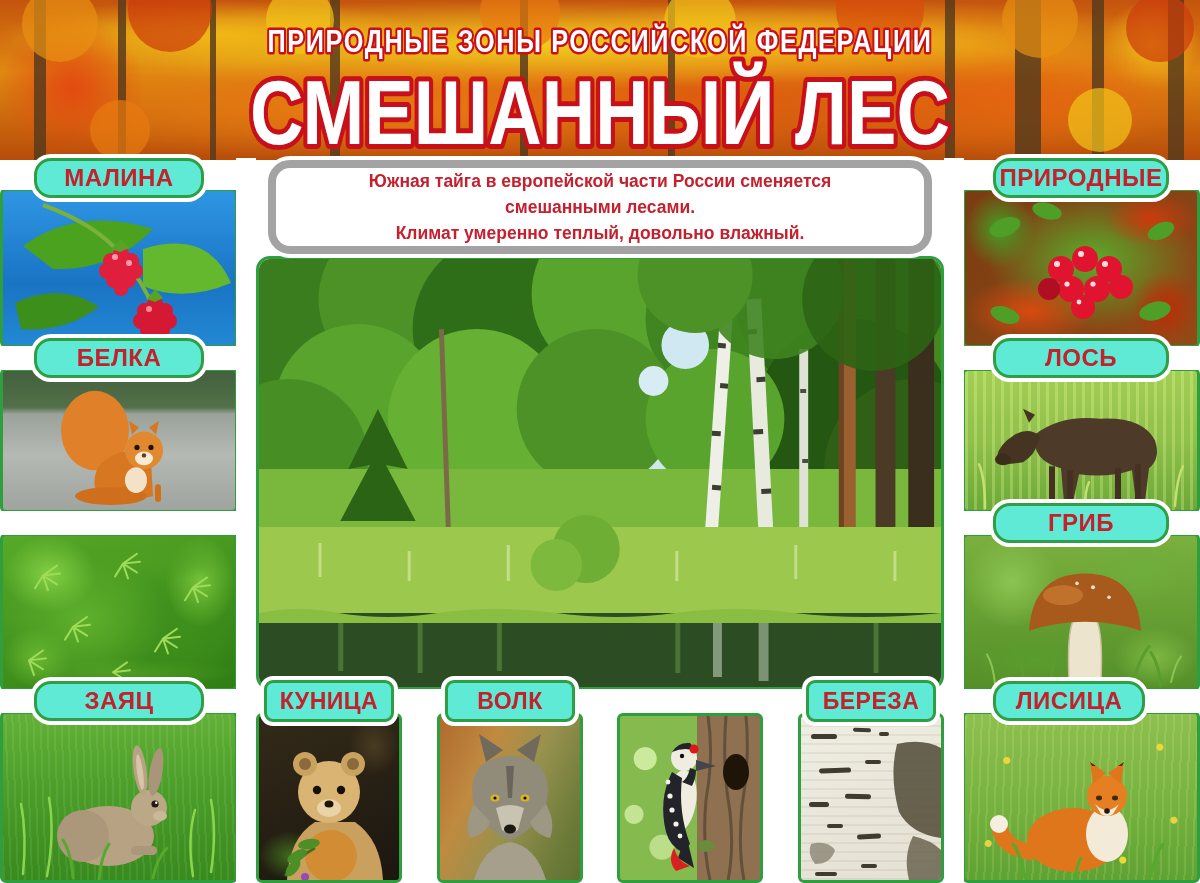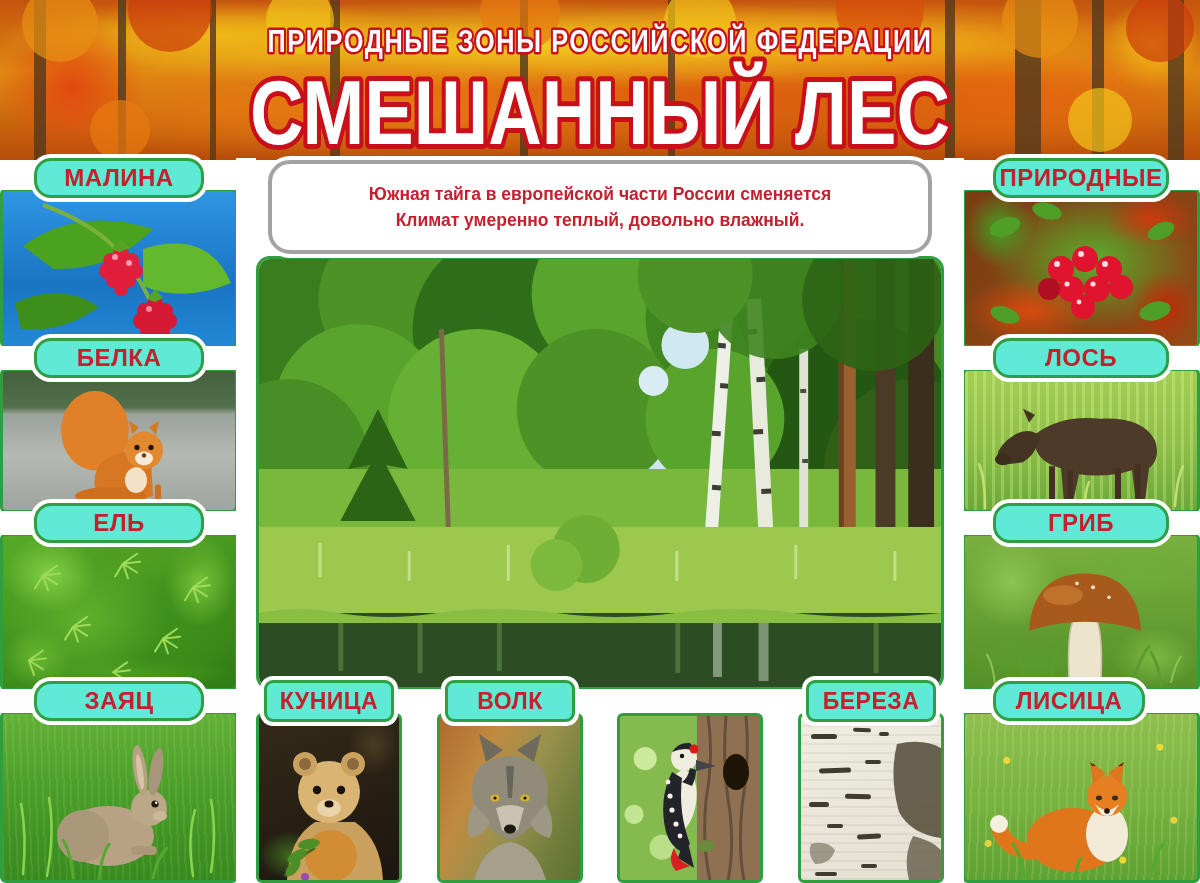--- a/index.html
+++ b/index.html
@@ -80,21 +80,21 @@
       linear-gradient(160deg,#f0ede2,#e4e0d2)}
   .bg-forest{background:#bfe0ee}
   
   .lbl{position:absolute;z-index:8;display:flex;align-items:center;justify-content:center;
        background:#5eead4;border:3px solid #2f9e45;border-radius:17px;
        box-shadow:0 0 0 4px #ffffff;box-sizing:border-box;
        color:#c4202e;font-weight:bold;font-size:24px;letter-spacing:.5px}
   .lbl-sm{font-size:23px;border-radius:9px}
   
   .infobox{position:absolute;left:268px;top:160px;width:664px;height:94px;z-index:8;
-       background:#ffffff;border:4px solid #a3a3a3;border-radius:22px;
+       background:#ffffff;border:8px solid #a3a3a3;border-radius:22px;
        box-shadow:0 0 0 4px #ffffff;box-sizing:border-box;
        display:flex;flex-direction:column;align-items:center;justify-content:center;
        color:#c4202e;font-weight:bold;font-size:17.5px;line-height:1.5;text-align:center}
 </style>
 </head>
 <body>
 
 <div class="poster">
 
   <div class="banner">
@@ -300,20 +300,21 @@
       <ellipse cx="134" cy="84" rx="3" ry="2.4" fill="#3c2a10"></ellipse>
         <ellipse cx="150" cy="84" rx="3" ry="2.4" fill="#3c2a10"></ellipse>
       <g stroke="#55aa2e" stroke-width="3" fill="none" stroke-linecap="round">
         <path d="M60 164 q-4 -24 -12 -34 M186 162 q4 -22 12 -32 M110 166 q2 -16 6 -22"></path>
       </g>
     </svg>
   </div>
 
   <div class="infobox">
     <div>Южная тайга в европейской части России сменяется</div>
+    <div>смешанными лесами.</div>
     <div>Климат умеренно теплый, довольно влажный.</div>
   </div>
 
   <div class="ph ph-center bg-forest" style="left:256px;top:256px;width:688px;height:434px">
     <svg viewBox="0 0 688 428" preserveAspectRatio="none">
       <rect width="688" height="428" fill="#cfe6f0"></rect>
       <g>
         <circle cx="40" cy="60" r="90" fill="#3a7d1e"></circle>
           <circle cx="140" cy="40" r="80" fill="#4c9226"></circle>
         <circle cx="250" cy="70" r="95" fill="#2e6e18"></circle>
@@ -478,23 +479,20 @@
       </g>
     </svg>
   </div>
 
   <div class="lbl" style="left:34px;top:158px;width:170px;height:40px">
     <span>МАЛИНА</span>
   </div>
   <div class="lbl" style="left:34px;top:338px;width:170px;height:40px">
     <span>БЕЛКА</span>
   </div>
-  <div class="lbl" style="left:34px;top:503px;width:170px;height:40px">
-    <span>ЕЛЬ</span>
-  </div>
   <div class="lbl" style="left:34px;top:681px;width:170px;height:40px">
     <span>ЗАЯЦ</span>
   </div>
 
   <div class="lbl" style="left:993px;top:158px;width:176px;height:40px">
     <span>ПРИРОДНЫЕ</span>
   </div>
   <div class="lbl" style="left:993px;top:338px;width:176px;height:40px">
     <span>ЛОСЬ</span>
   </div>

